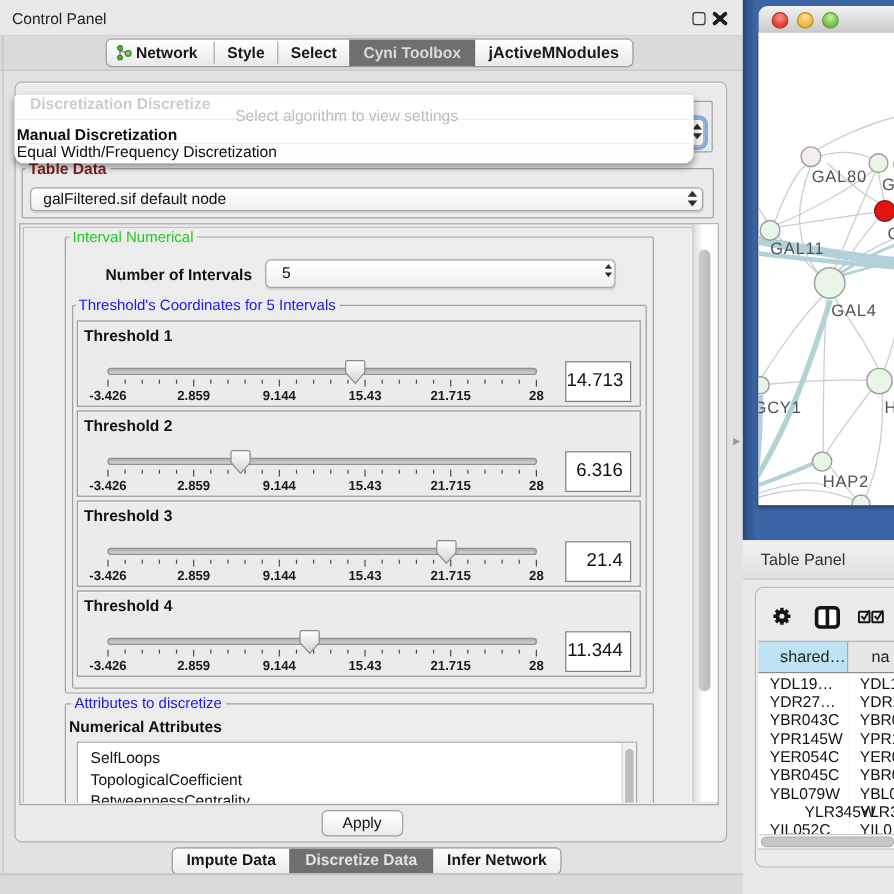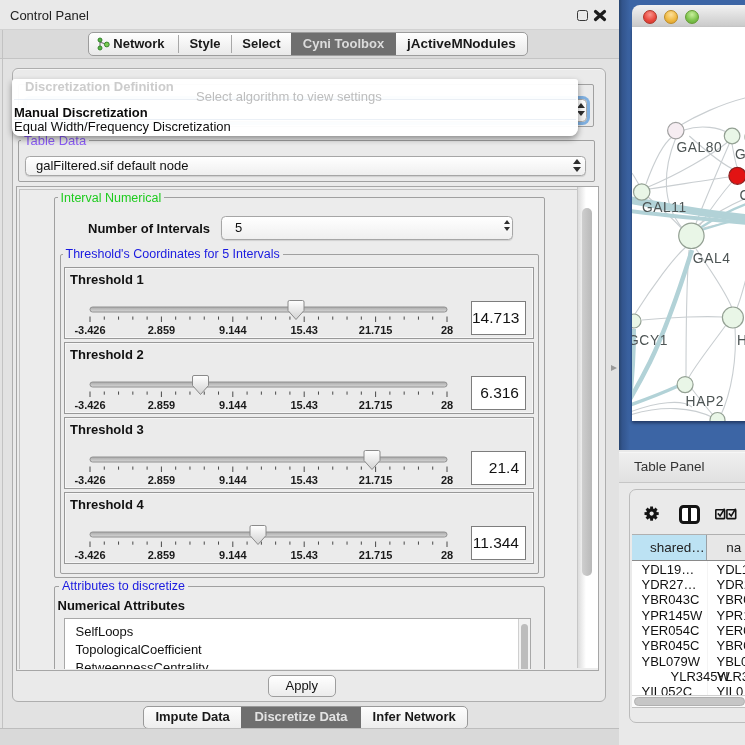--- a/index.html
+++ b/index.html
@@ -43,30 +43,30 @@
 </div>
 
 <div class="abs" style="left:11.5px;top:68px;width:592px;height:632px;border:1px solid #aeaeae;border-radius:6px;background:#eaeaea;box-shadow:inset 0 1px 0 #f4f4f4;"></div>
 
 <div class="grp" style="left:17.5px;top:84px;width:574px;height:41px;"></div>
 <div class="combo" style="left:26px;top:99px;width:559px;height:20.5px;box-shadow:0 0 0 3px rgba(100,160,220,0.8);"></div>
 <div class="arrud" style="left:577px;top:103px;border-bottom:5px solid #2e2e2e;"></div>
 <div class="arrud" style="left:577px;top:111px;border-top:5px solid #2e2e2e;"></div>
 
 <div class="grp" style="left:17.5px;top:139.5px;width:575px;height:40px;"></div>
-<div class="gtitle" style="left:21px;top:133.5px;font-size:13px;font-weight:normal;color:#8b5cf6;">Table Data</div>
+<div class="gtitle" style="left:21px;top:133.5px;font-size:13px;font-weight:bold;color:#7f1d1d;">Table Data</div>
 <div class="combo" style="left:25px;top:155.5px;width:559px;height:18.5px;"></div>
 <div class="ctext" style="left:36px;top:158px;">galFiltered.sif default node</div>
 <div class="arrud" style="left:572.5px;top:158.5px;border-bottom:5px solid #2e2e2e;"></div>
 <div class="arrud" style="left:572.5px;top:166.5px;border-top:5px solid #2e2e2e;"></div>
 
 <div class="abs" style="left:12px;top:79px;width:565.5px;height:56.5px;background:rgba(255,255,255,0.97);border-radius:3px 3px 8px 8px;box-shadow:0 3px 6px rgba(0,0,0,0.4);"></div>
 <div class="abs" style="left:14px;top:99px;width:562px;height:1px;background:rgba(215,225,238,0.5);"></div>
 <div class="abs" style="left:14px;top:119px;width:562px;height:1px;background:rgba(215,225,238,0.5);"></div>
-<div class="abs" style="left:25px;top:79px;font-size:13px;font-weight:bold;color:#cccccc;">Discretization Definition</div>
+<div class="abs" style="left:25px;top:79px;font-size:13px;font-weight:bold;color:#cccccc;">Discretization Discretize</div>
 <div class="abs" style="left:196px;top:89px;font-size:13px;color:#bdbdbd;">Select algorithm to view settings</div>
 <div class="abs" style="left:14px;top:104.5px;font-size:13px;font-weight:bold;color:#0d0d0d;">Manual Discretization</div>
 <div class="abs" style="left:14px;top:119.3px;font-size:13px;color:#0d0d0d;">Equal Width/Frequency Discretization</div>
 
 <div class="abs" style="left:15.5px;top:186px;width:581.5px;height:483px;border:1px solid #a6a6a6;background:#ececec;"></div>
 <div class="abs" id="viewport" style="left:18.5px;top:189px;width:557px;height:479px;border:1px solid #c2c2c2;border-width:1px 0 0 1px;background:#ececec;overflow:hidden;">
 
   <div class="grp" style="left:34.5px;top:7.4px;width:489.3px;height:379px;"></div>
   <div class="gtitle" style="left:38px;top:1.5px;color:#1ecb1e;background:#ececec;">Interval Numerical</div>
   <div class="abs" style="left:68.5px;top:30.5px;font-size:13px;font-weight:bold;color:#111;">Number of Intervals</div>

